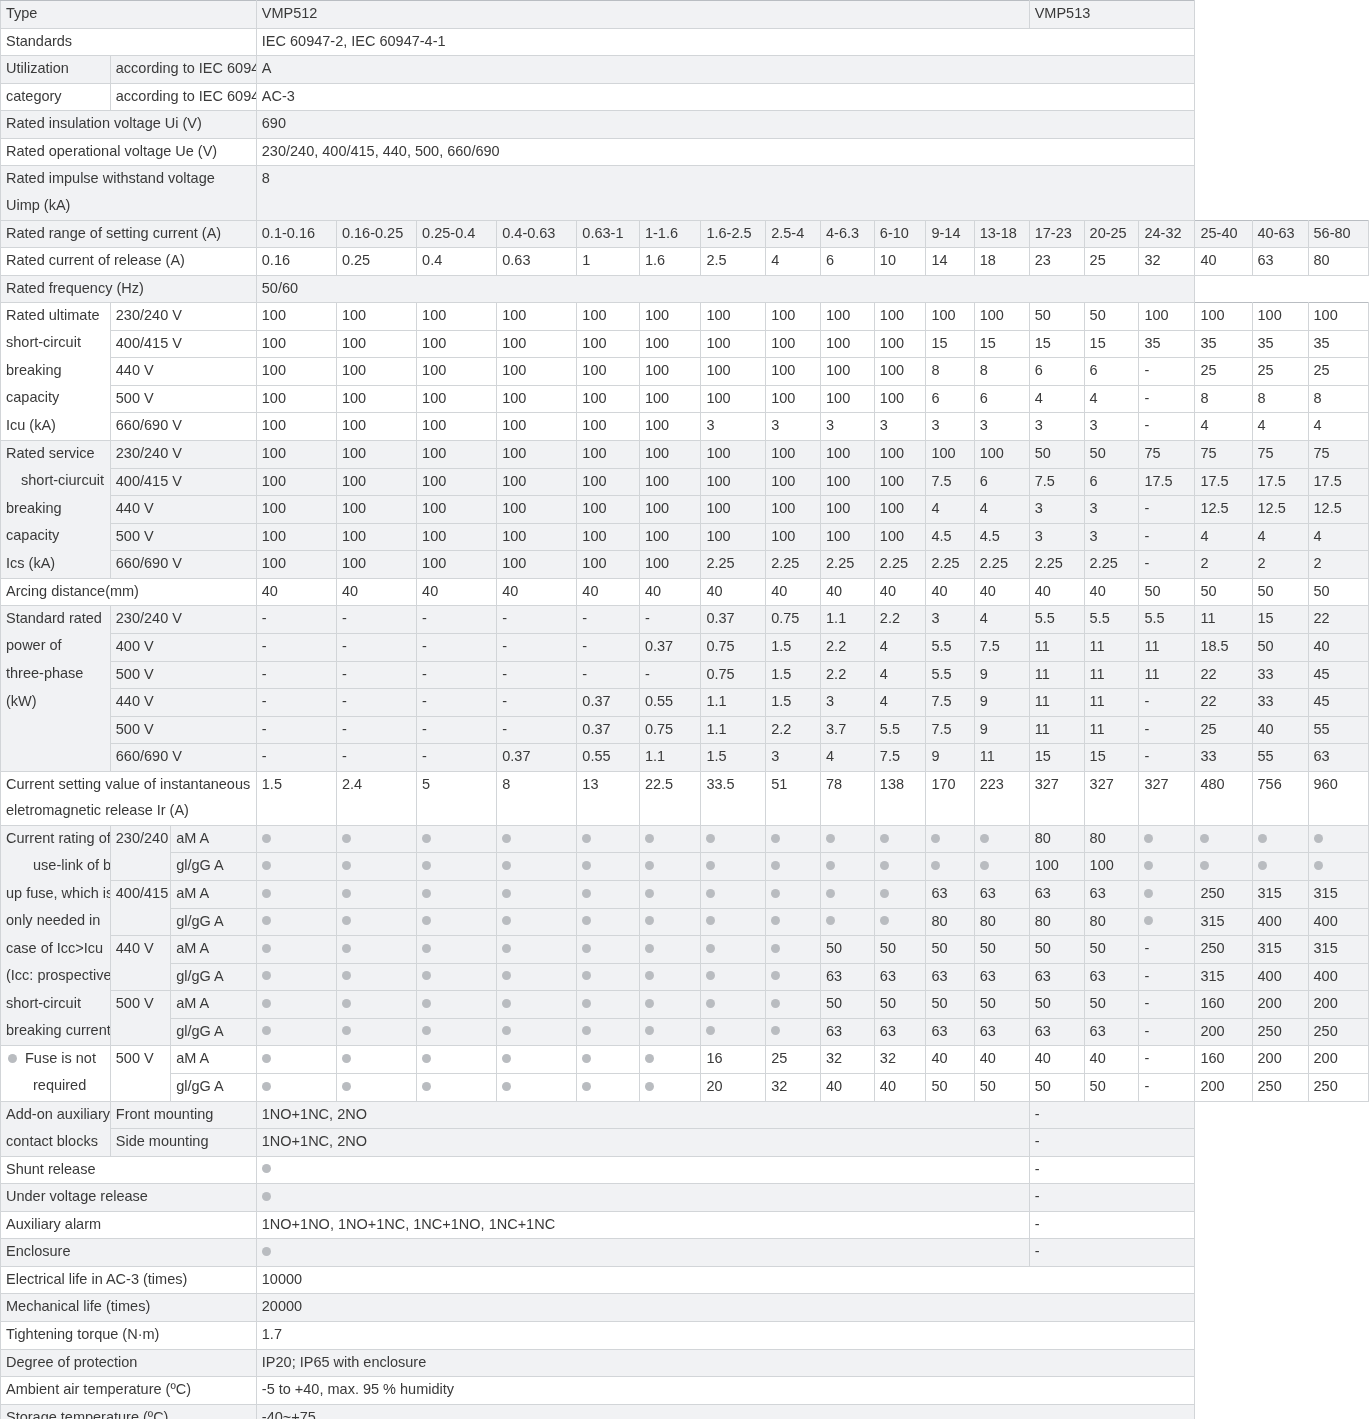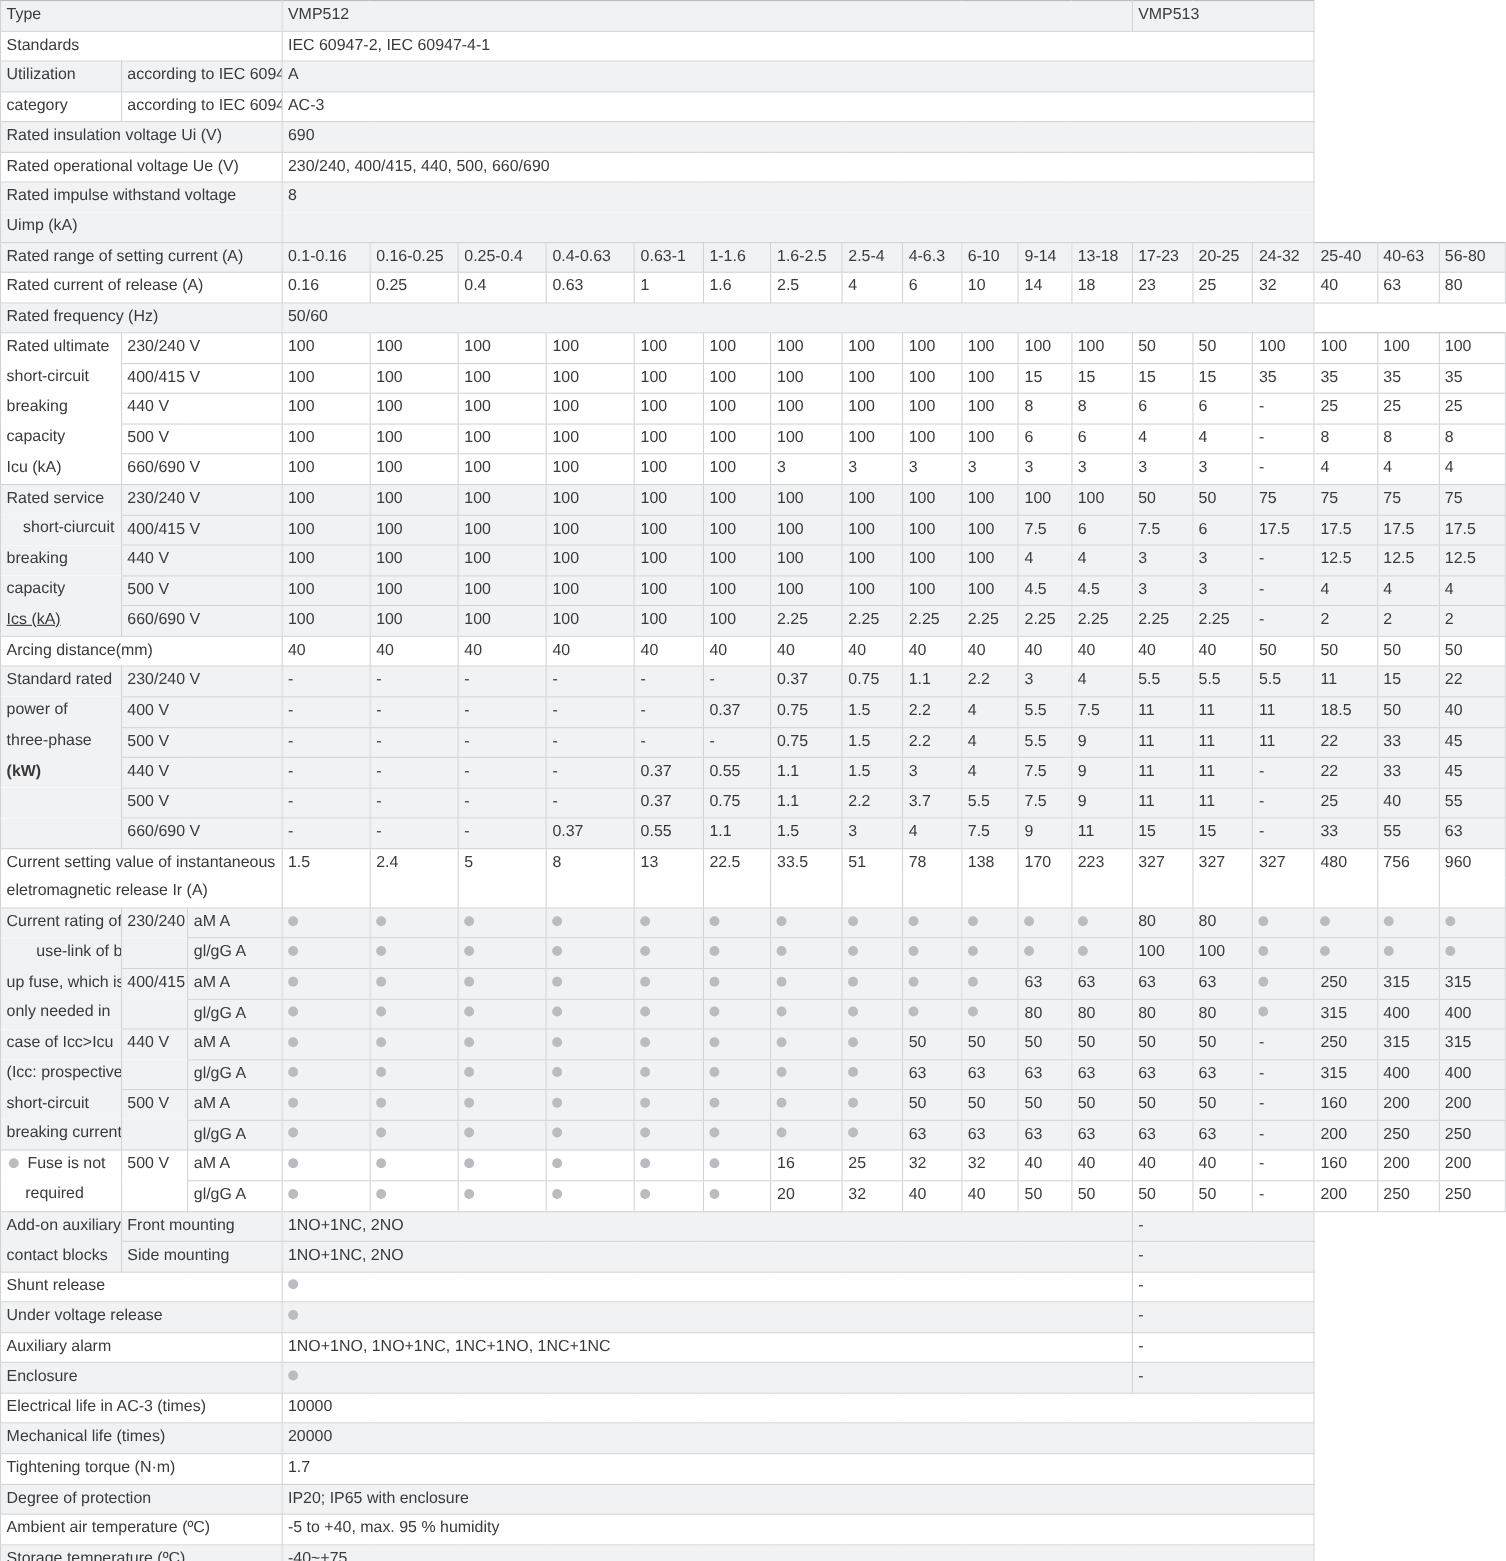--- a/index.html
+++ b/index.html
@@ -361,21 +361,21 @@
           <td class="num">4.5</td>
           <td class="num">4.5</td>
           <td class="num">3</td>
           <td class="num">3</td>
           <td class="num">-</td>
           <td class="num">4</td>
           <td class="num">4</td>
           <td class="num">4</td>
         </tr>
         <tr class="sh">
-    <td class="lab" style="border-top:none;text-decoration:underline;">Ics (kA)</td>
+    <td class="lab" style="border-top:none;">Ics (kA)</td>
     <td colspan="2">660/690 V</td>
           <td class="num">100</td>
           <td class="num">100</td>
           <td class="num">100</td>
           <td class="num">100</td>
           <td class="num">100</td>
           <td class="num">100</td>
           <td class="num">2.25</td>
           <td class="num">2.25</td>
           <td class="num">2.25</td>
@@ -470,21 +470,21 @@
           <td class="num">5.5</td>
           <td class="num">9</td>
           <td class="num">11</td>
           <td class="num">11</td>
           <td class="num">11</td>
           <td class="num">22</td>
           <td class="num">33</td>
           <td class="num">45</td>
         </tr>
         <tr class="sh">
-    <td class="lab" style="border-bottom:none;border-top:none;font-weight:bold;">(kW)</td>
+    <td class="lab" style="border-bottom:none;border-top:none;">(kW)</td>
     <td colspan="2">440 V</td>
           <td class="num">-</td>
           <td class="num">-</td>
           <td class="num">-</td>
           <td class="num">-</td>
           <td class="num">0.37</td>
           <td class="num">0.55</td>
           <td class="num">1.1</td>
           <td class="num">1.5</td>
           <td class="num">3</td>
@@ -767,21 +767,21 @@
           <td class="num white">40</td>
           <td class="num white">40</td>
           <td class="num white">40</td>
           <td class="num white">40</td>
           <td class="num white">-</td>
           <td class="num white">160</td>
           <td class="num white">200</td>
           <td class="num white">200</td>
         </tr>
         <tr class="wh">
-          <td class="lab white" style="border-top:none;padding-left:22px">required</td>
+          <td class="lab white" style="border-top:none;padding-left:32px">required</td>
           <td class="white" style="border-top:none;">&nbsp;</td>
           <td class="white">gl/gG A</td>
           <td class="num white"><span class="dot"></span></td>
           <td class="num white"><span class="dot"></span></td>
           <td class="num white"><span class="dot"></span></td>
           <td class="num white"><span class="dot"></span></td>
           <td class="num white"><span class="dot"></span></td>
           <td class="num white"><span class="dot"></span></td>
           <td class="num white">20</td>
           <td class="num white">32</td>

